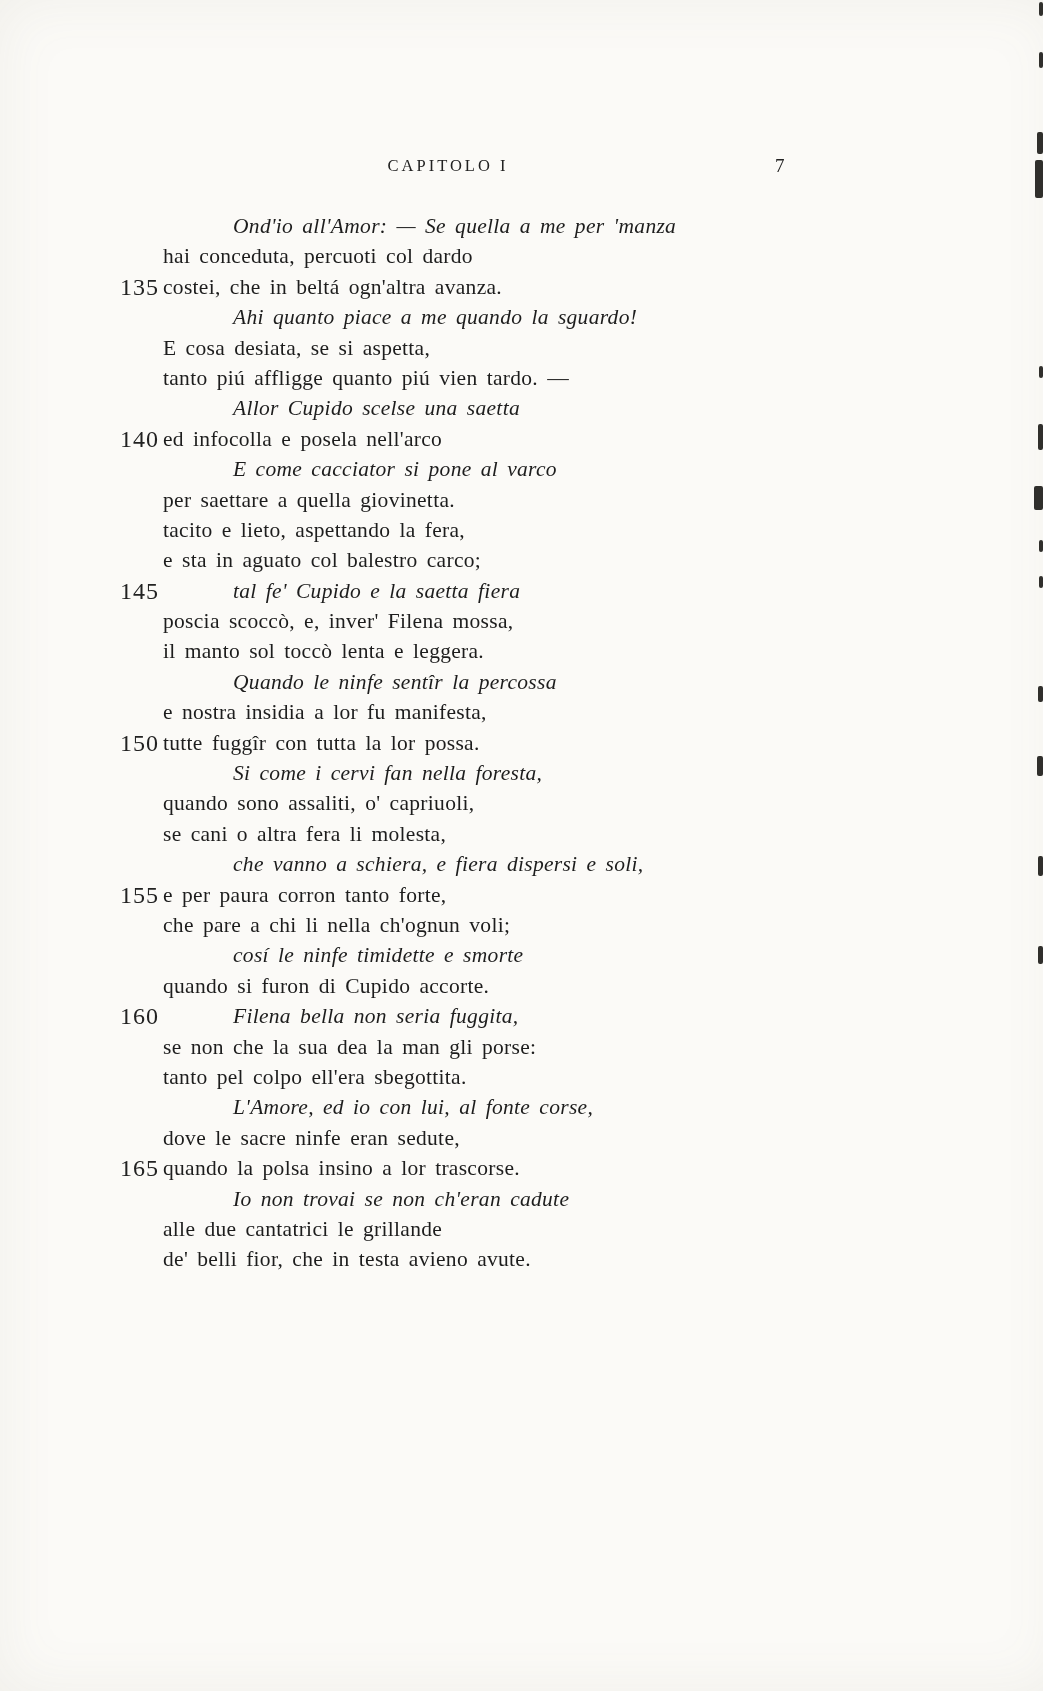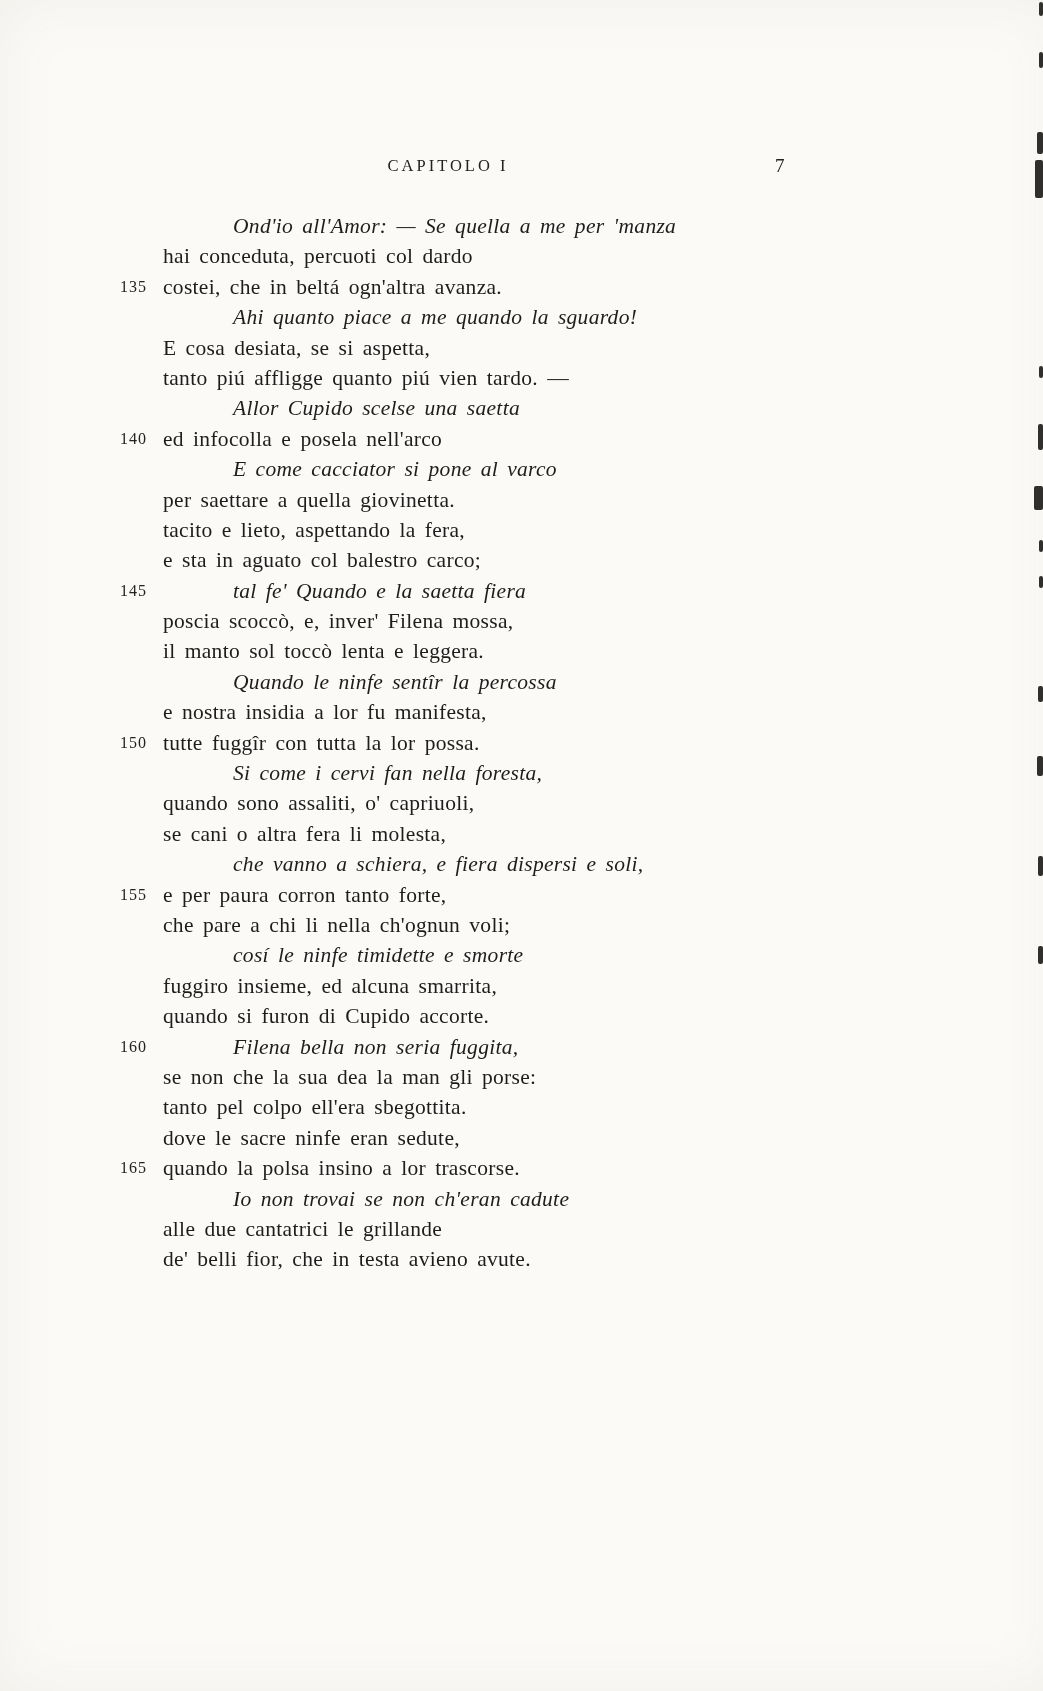--- a/index.html
+++ b/index.html
@@ -63,21 +63,21 @@
     white-space: nowrap;
     font-size: 21.5px;
     word-spacing: 3.5px;
     letter-spacing: 0.3px;
     color: #1d1d1d;
   }
   .line-num {
     position: absolute;
     left: 10px;
     top: 0;
-    font-size: 16px;
+    font-size: 24px;
     letter-spacing: 1px;
     color: #222;
   }
   .line-text {
     display: inline-block;
     margin-left: 53px;
   }
   .line.indent .line-text {
     margin-left: 123px;
     font-style: italic;
@@ -105,38 +105,38 @@
       <div class="line"><span class="line-num">135</span><span class="line-text">costei, che in beltá ogn'altra avanza.</span></div>
       <div class="line indent"><span class="line-num"></span><span class="line-text">Ahi quanto piace a me quando la sguardo!</span></div>
       <div class="line"><span class="line-num"></span><span class="line-text">E cosa desiata, se si aspetta,</span></div>
       <div class="line"><span class="line-num"></span><span class="line-text">tanto piú affligge quanto piú vien tardo. —</span></div>
       <div class="line indent"><span class="line-num"></span><span class="line-text">Allor Cupido scelse una saetta</span></div>
       <div class="line"><span class="line-num">140</span><span class="line-text">ed infocolla e posela nell'arco</span></div>
       <div class="line indent"><span class="line-num"></span><span class="line-text">E come cacciator si pone al varco</span></div>
       <div class="line"><span class="line-num"></span><span class="line-text">per saettare a quella giovinetta.</span></div>
       <div class="line"><span class="line-num"></span><span class="line-text">tacito e lieto, aspettando la fera,</span></div>
       <div class="line"><span class="line-num"></span><span class="line-text">e sta in aguato col balestro carco;</span></div>
-      <div class="line indent"><span class="line-num">145</span><span class="line-text">tal fe' Quando e la saetta fiera</span></div>
+      <div class="line indent"><span class="line-num">145</span><span class="line-text">tal fe' Cupido e la saetta fiera</span></div>
       <div class="line"><span class="line-num"></span><span class="line-text">poscia scoccò, e, inver' Filena mossa,</span></div>
       <div class="line"><span class="line-num"></span><span class="line-text">il manto sol toccò lenta e leggera.</span></div>
       <div class="line indent"><span class="line-num"></span><span class="line-text">Quando le ninfe sentîr la percossa</span></div>
       <div class="line"><span class="line-num"></span><span class="line-text">e nostra insidia a lor fu manifesta,</span></div>
       <div class="line"><span class="line-num">150</span><span class="line-text">tutte fuggîr con tutta la lor possa.</span></div>
       <div class="line indent"><span class="line-num"></span><span class="line-text">Si come i cervi fan nella foresta,</span></div>
       <div class="line"><span class="line-num"></span><span class="line-text">quando sono assaliti, o' capriuoli,</span></div>
       <div class="line"><span class="line-num"></span><span class="line-text">se cani o altra fera li molesta,</span></div>
       <div class="line indent"><span class="line-num"></span><span class="line-text">che vanno a schiera, e fiera dispersi e soli,</span></div>
       <div class="line"><span class="line-num">155</span><span class="line-text">e per paura corron tanto forte,</span></div>
       <div class="line"><span class="line-num"></span><span class="line-text">che pare a chi li nella ch'ognun voli;</span></div>
       <div class="line indent"><span class="line-num"></span><span class="line-text">cosí le ninfe timidette e smorte</span></div>
-      <div class="line"><span class="line-num"></span><span class="line-text">fuggiro insieme, ed alcuna smarrita,</span></div>
       <div class="line"><span class="line-num"></span><span class="line-text">quando si furon di Cupido accorte.</span></div>
       <div class="line indent"><span class="line-num">160</span><span class="line-text">Filena bella non seria fuggita,</span></div>
       <div class="line"><span class="line-num"></span><span class="line-text">se non che la sua dea la man gli porse:</span></div>
       <div class="line"><span class="line-num"></span><span class="line-text">tanto pel colpo ell'era sbegottita.</span></div>
+      <div class="line indent"><span class="line-num"></span><span class="line-text">L'Amore, ed io con lui, al fonte corse,</span></div>
       <div class="line"><span class="line-num"></span><span class="line-text">dove le sacre ninfe eran sedute,</span></div>
       <div class="line"><span class="line-num">165</span><span class="line-text">quando la polsa insino a lor trascorse.</span></div>
       <div class="line indent"><span class="line-num"></span><span class="line-text">Io non trovai se non ch'eran cadute</span></div>
       <div class="line"><span class="line-num"></span><span class="line-text">alle due cantatrici le grillande</span></div>
       <div class="line"><span class="line-num"></span><span class="line-text">de' belli fior, che in testa avieno avute.</span></div>
     </div>
 
   <div class="artifact" style="left:1039px; top:2px;   width:4px; height:14px;"></div>
   <div class="artifact" style="left:1039px; top:52px;  width:4px; height:16px;"></div>
   <div class="artifact" style="left:1037px; top:132px; width:6px; height:22px;"></div>

